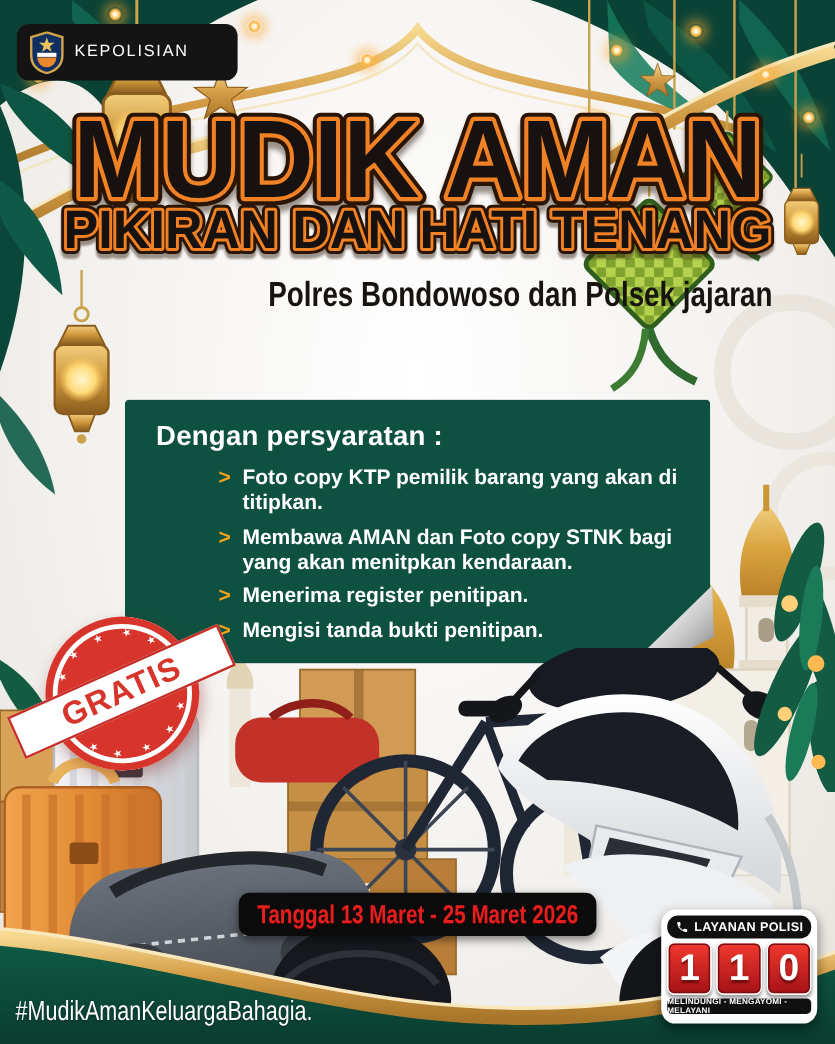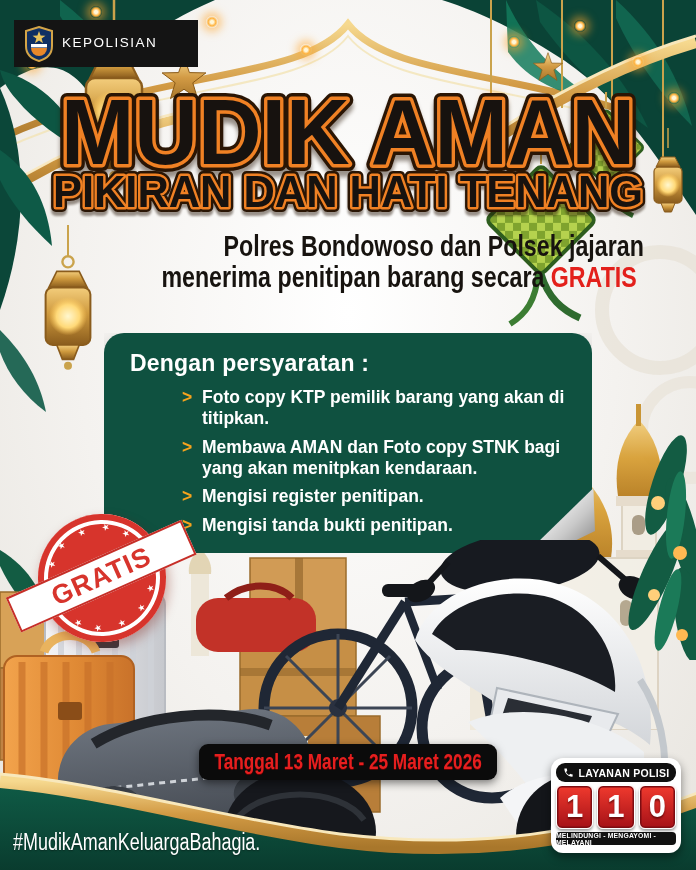--- a/index.html
+++ b/index.html
@@ -3,33 +3,33 @@
 <meta charset="utf-8">
 <style>
   html,body{margin:0;padding:0;background:#555;}
   .poster{position:relative;width:696px;height:870px;overflow:hidden;
     font-family:"Liberation Sans",sans-serif;
     background:radial-gradient(ellipse at 50% 36%, #ffffff 0%, #f4f2ef 55%, #e8e5df 100%);}
   .abs{position:absolute;}
   .cond{display:inline-block;transform:scaleX(.8);transform-origin:50% 50%;white-space:nowrap;}
 
   
-  .agency{left:14px;top:20px;width:184px;height:47px;background:#141414;border-radius:0;
+  .agency{left:14px;top:20px;width:184px;height:47px;background:#141414;border-radius:10px;
     display:flex;align-items:center;gap:8px;padding:16px 10px;box-sizing:border-box;z-index:20;}
   .agency .txt{color:#fff;line-height:1.05;}
   .agency .l1{font-size:13.5px;letter-spacing:1.5px;font-weight:400;}
   .agency .l2{font-size:13.5px;font-weight:bold;letter-spacing:.4px;}
 
   
   .intro{left:0;top:231px;width:696px;text-align:right;z-index:12;color:#17130f;
     font-weight:bold;font-size:29px;line-height:31px;}
   .intro .red{color:#e3201b;}
 
   
-  .reqbox{left:104px;top:333px;width:488px;height:220px;background:#0f5140;border-radius:20px;
+  .reqbox{left:104px;top:333px;width:488px;height:220px;background:#0f5140;border-radius:4px;
     z-index:13;box-shadow:0 10px 22px rgba(0,0,0,.25);
     clip-path:polygon(0 0,100% 0,100% calc(100% - 62px),calc(100% - 62px) 100%,0 100%);}
   .reqbox h2{margin:17px 0 0 26px;color:#fff;font-size:23px;letter-spacing:.2px;}
   .reqlist{margin:10px 0 0 98px;padding:0;list-style:none;width:372px;color:#fff;
     font-weight:bold;font-size:17.5px;line-height:1.22;}
   .reqlist li{position:relative;margin-bottom:7px;}
   .reqlist .arrow{position:absolute;left:-20px;top:0;color:#f5a31d;}
   .curl{left:515px;top:488px;width:80px;height:78px;z-index:14;
     clip-path:polygon(98% 0,0 98%,60% 75%,100% 55%);
     background:linear-gradient(135deg,#ffffff 0%,#f2f2f2 35%,#c9c9c9 60%,#8e8e8e 85%,#6f6f6f 100%);
@@ -250,29 +250,28 @@
 
   <svg class="abs" style="left:40px;top:163px;z-index:11;" width="616" height="58" viewBox="0 0 616 58">
     <g style="filter:drop-shadow(0 4px 1px rgba(35,18,2,.45));">
       <text x="308" y="44" text-anchor="middle" font-family="Liberation Sans, sans-serif" font-weight="bold" font-size="45" textLength="590" lengthAdjust="spacingAndGlyphs" fill="none" stroke="#2a1504" stroke-width="10" stroke-linejoin="round">PIKIRAN DAN HATI TENANG</text>
       <text x="308" y="44" text-anchor="middle" font-family="Liberation Sans, sans-serif" font-weight="bold" font-size="45" textLength="590" lengthAdjust="spacingAndGlyphs" fill="#17120f" stroke="#f08124" stroke-width="5" stroke-linejoin="round" paint-order="stroke">PIKIRAN DAN HATI TENANG</text>
     </g>
   </svg>
 
   <div class="abs intro">
     <div><span class="cond">Polres Bondowoso dan Polsek jajaran</span></div>
-    <div><span class="cond"><span>menerima penitipan barang secara</span>&nbsp;<span class="red">GRATIS</span></span></div>
   </div>
 
   <div class="abs reqbox">
     <h2>Dengan persyaratan :</h2>
     <ul class="reqlist">
       <li><span class="arrow">&gt;</span><span>Foto copy KTP pemilik barang yang akan di titipkan.</span></li>
       <li><span class="arrow">&gt;</span><span>Membawa AMAN dan Foto copy STNK bagi yang akan menitpkan kendaraan.</span></li>
-      <li><span class="arrow">&gt;</span><span>Mengisi register penitipan.</span></li>
+      <li><span class="arrow">&gt;</span><span>Menerima register penitipan.</span></li>
       <li><span class="arrow">&gt;</span><span>Mengisi tanda bukti penitipan.</span></li>
     </ul>
   </div>
   <div class="abs curl"></div>
 
   <svg class="abs" style="left:0;top:540px;z-index:15;" width="696" height="330" viewBox="0 0 696 330">
     <defs>
       <linearGradient id="suitW" x1="0" y1="0" x2="1" y2="0">
         <stop offset="0" stop-color="#f4f4f6"></stop>
           <stop offset=".5" stop-color="#dfe0e4"></stop>

